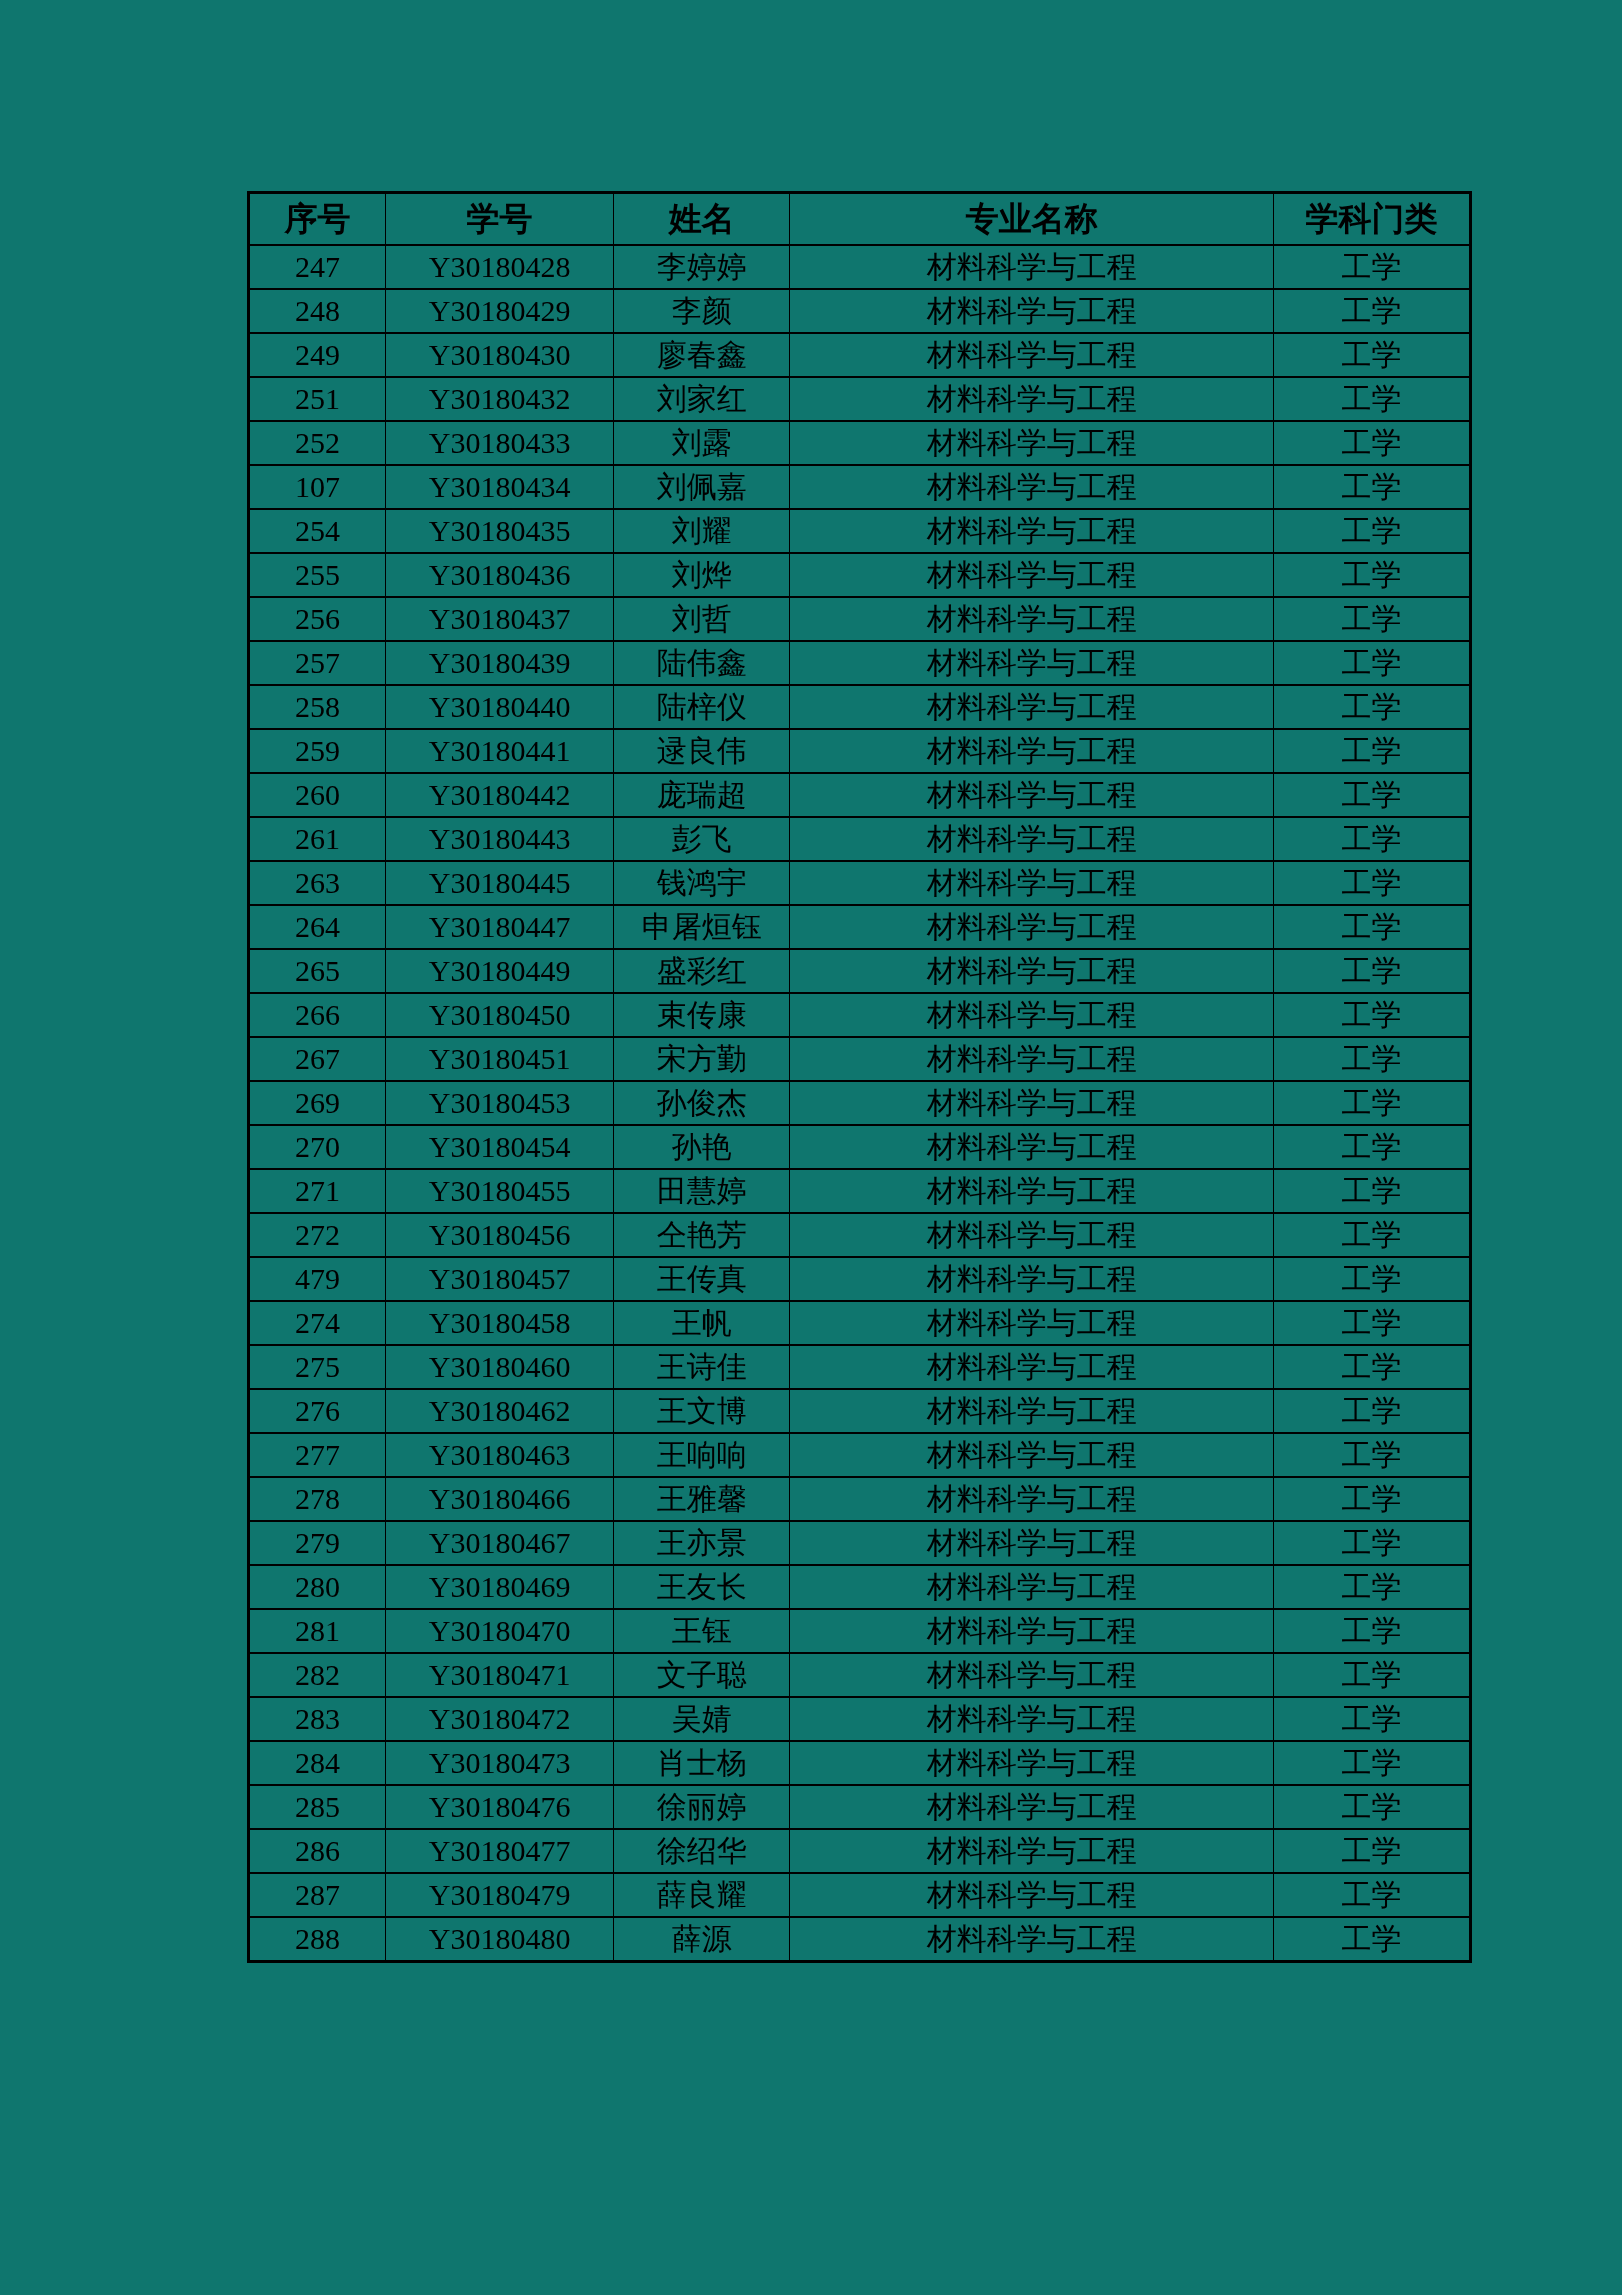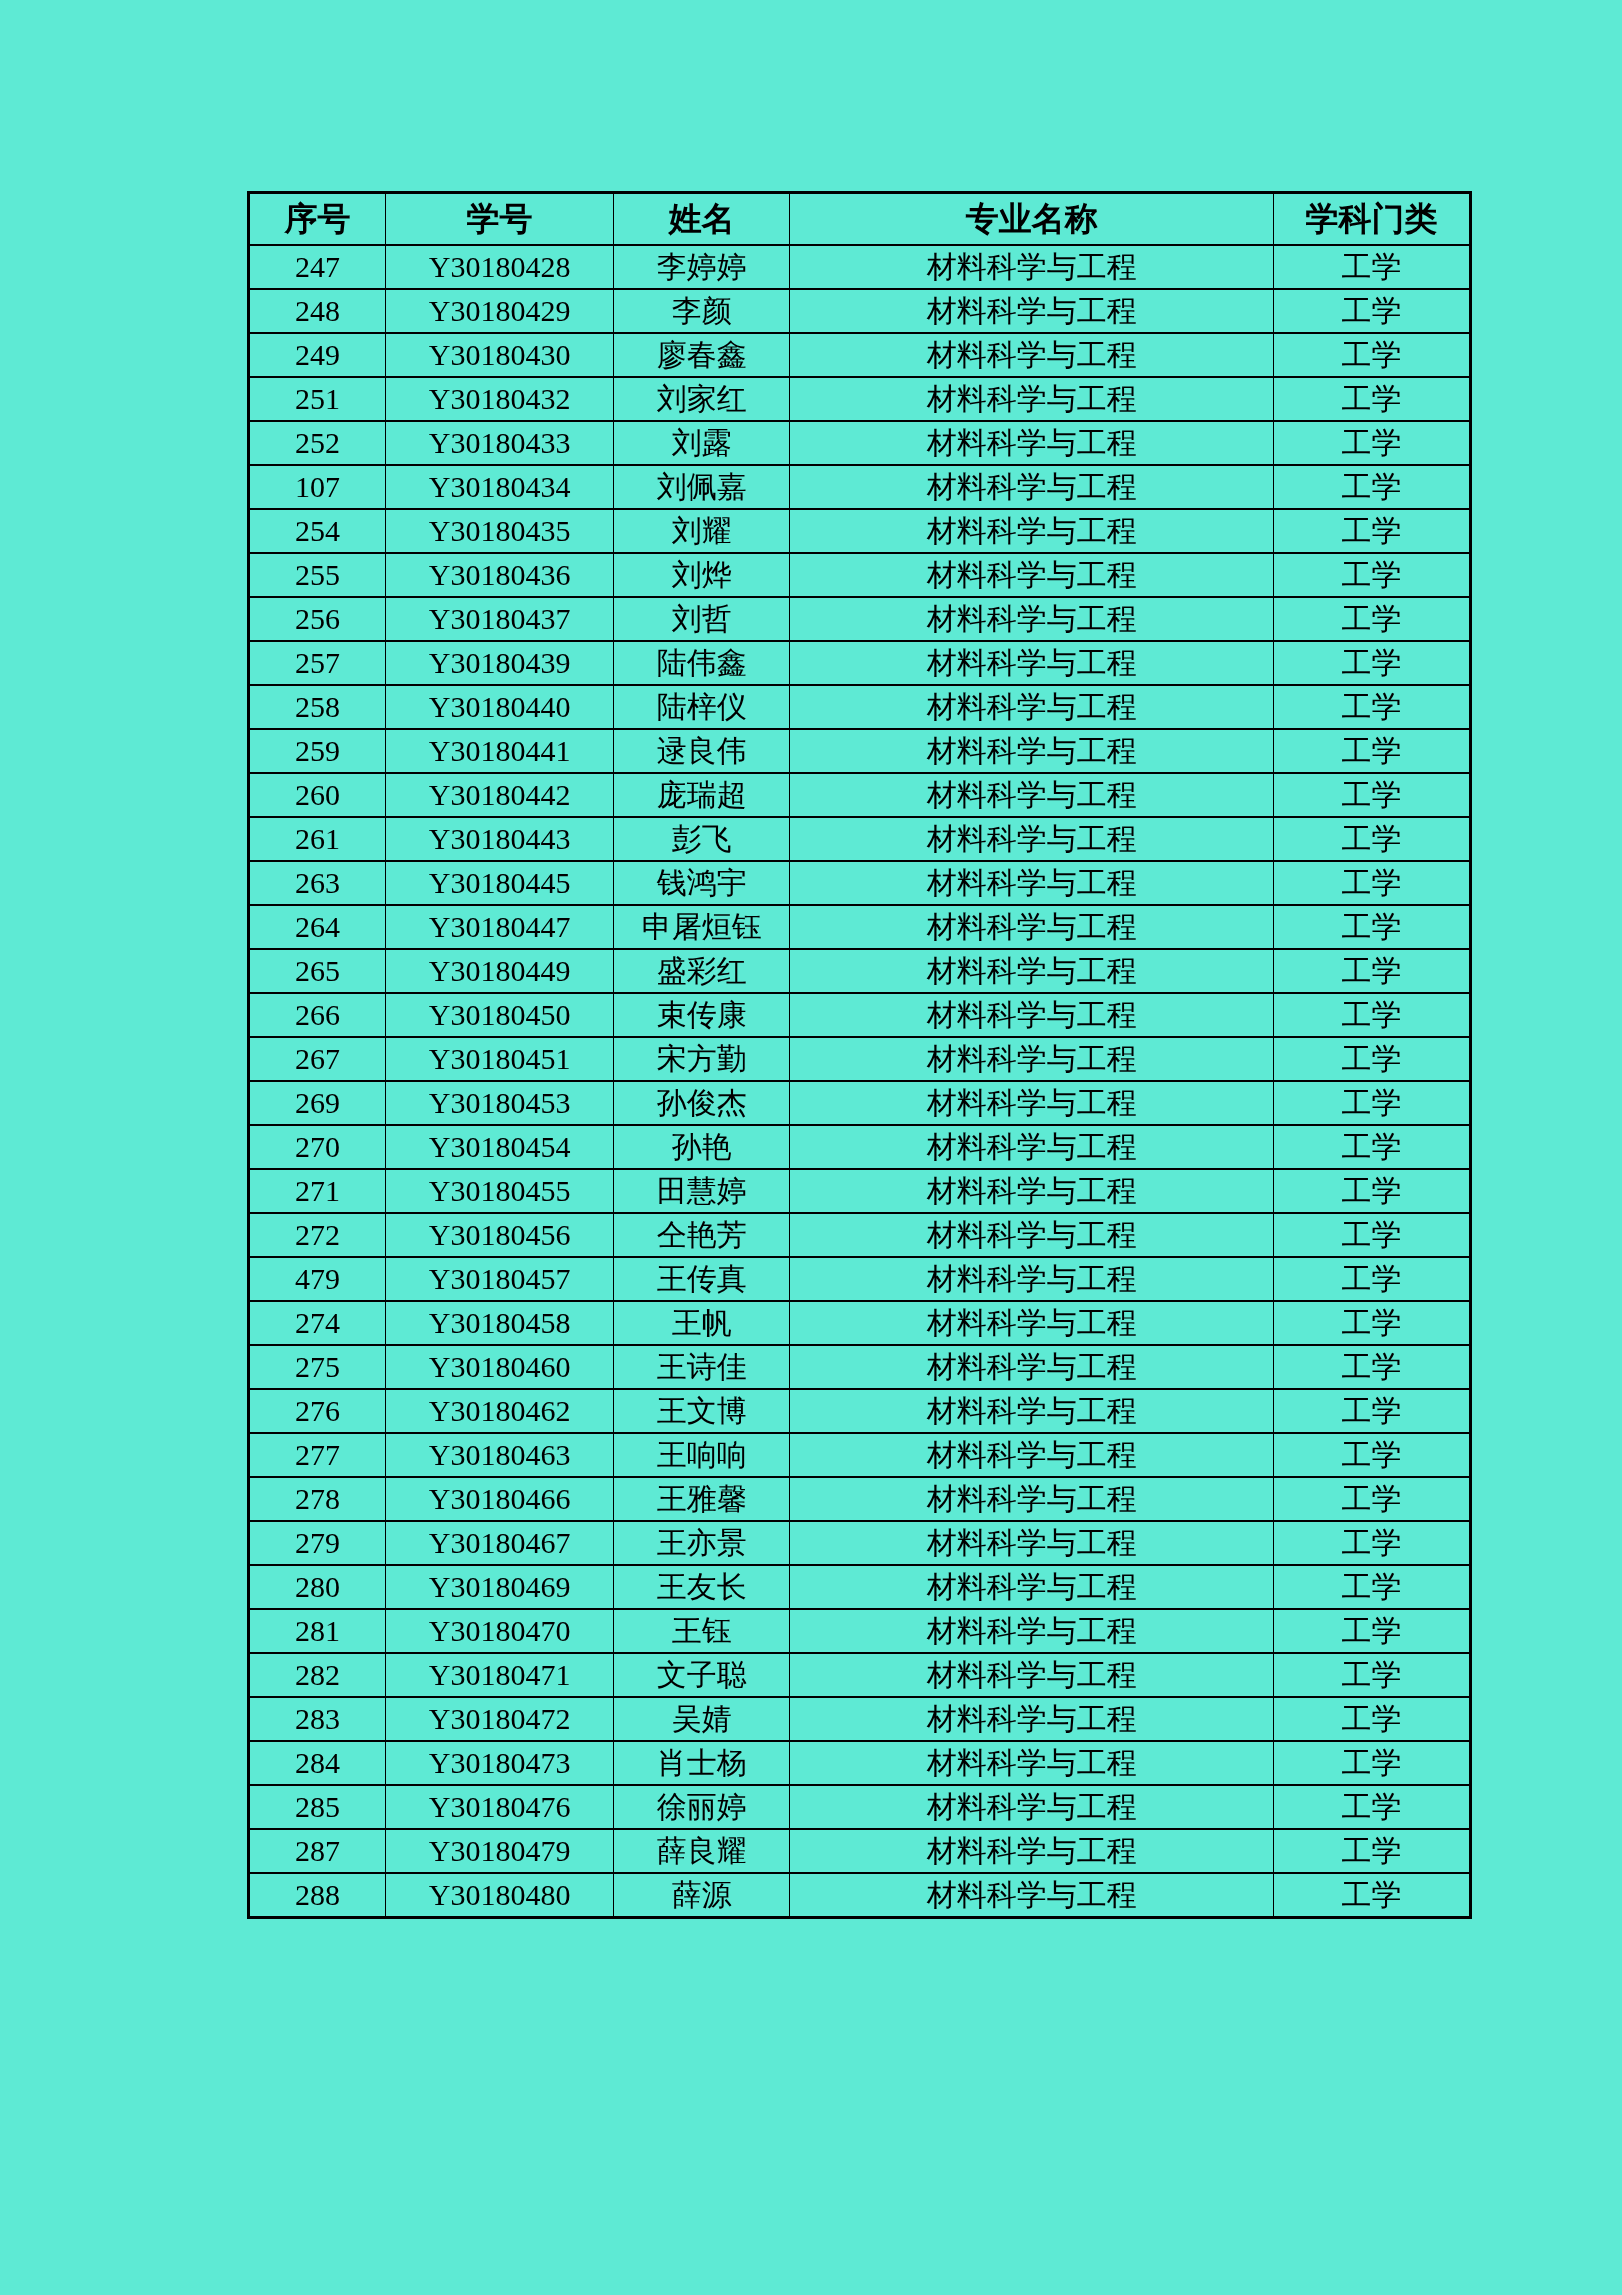--- a/index.html
+++ b/index.html
@@ -7,21 +7,21 @@
     width: 1623px;
     height: 2295px;
     background: #ffffff;
     position: relative;
     font-family: "Liberation Serif", "DejaVu Serif", serif;
     color: #000;
   }
   .page {
     position: absolute;
     inset: 0;
-    background: #5eead4;
+    background: #0f766e;
   }
   table.roster {
     position: absolute;
     left: 247px;
     top: 191px;
     width: 1225px;
     border-collapse: collapse;
     table-layout: fixed;
     border: 3.3px solid #000;
   }
@@ -320,20 +320,27 @@
           <td>工学</td>
         </tr>
         <tr>
           <td>285</td>
           <td>Y30180476</td>
           <td>徐丽婷</td>
           <td>材料科学与工程</td>
           <td>工学</td>
         </tr>
         <tr>
+          <td>286</td>
+          <td>Y30180477</td>
+          <td>徐绍华</td>
+          <td>材料科学与工程</td>
+          <td>工学</td>
+        </tr>
+        <tr>
           <td>287</td>
           <td>Y30180479</td>
           <td>薛良耀</td>
           <td>材料科学与工程</td>
           <td>工学</td>
         </tr>
         <tr>
           <td>288</td>
           <td>Y30180480</td>
           <td>薛源</td>

